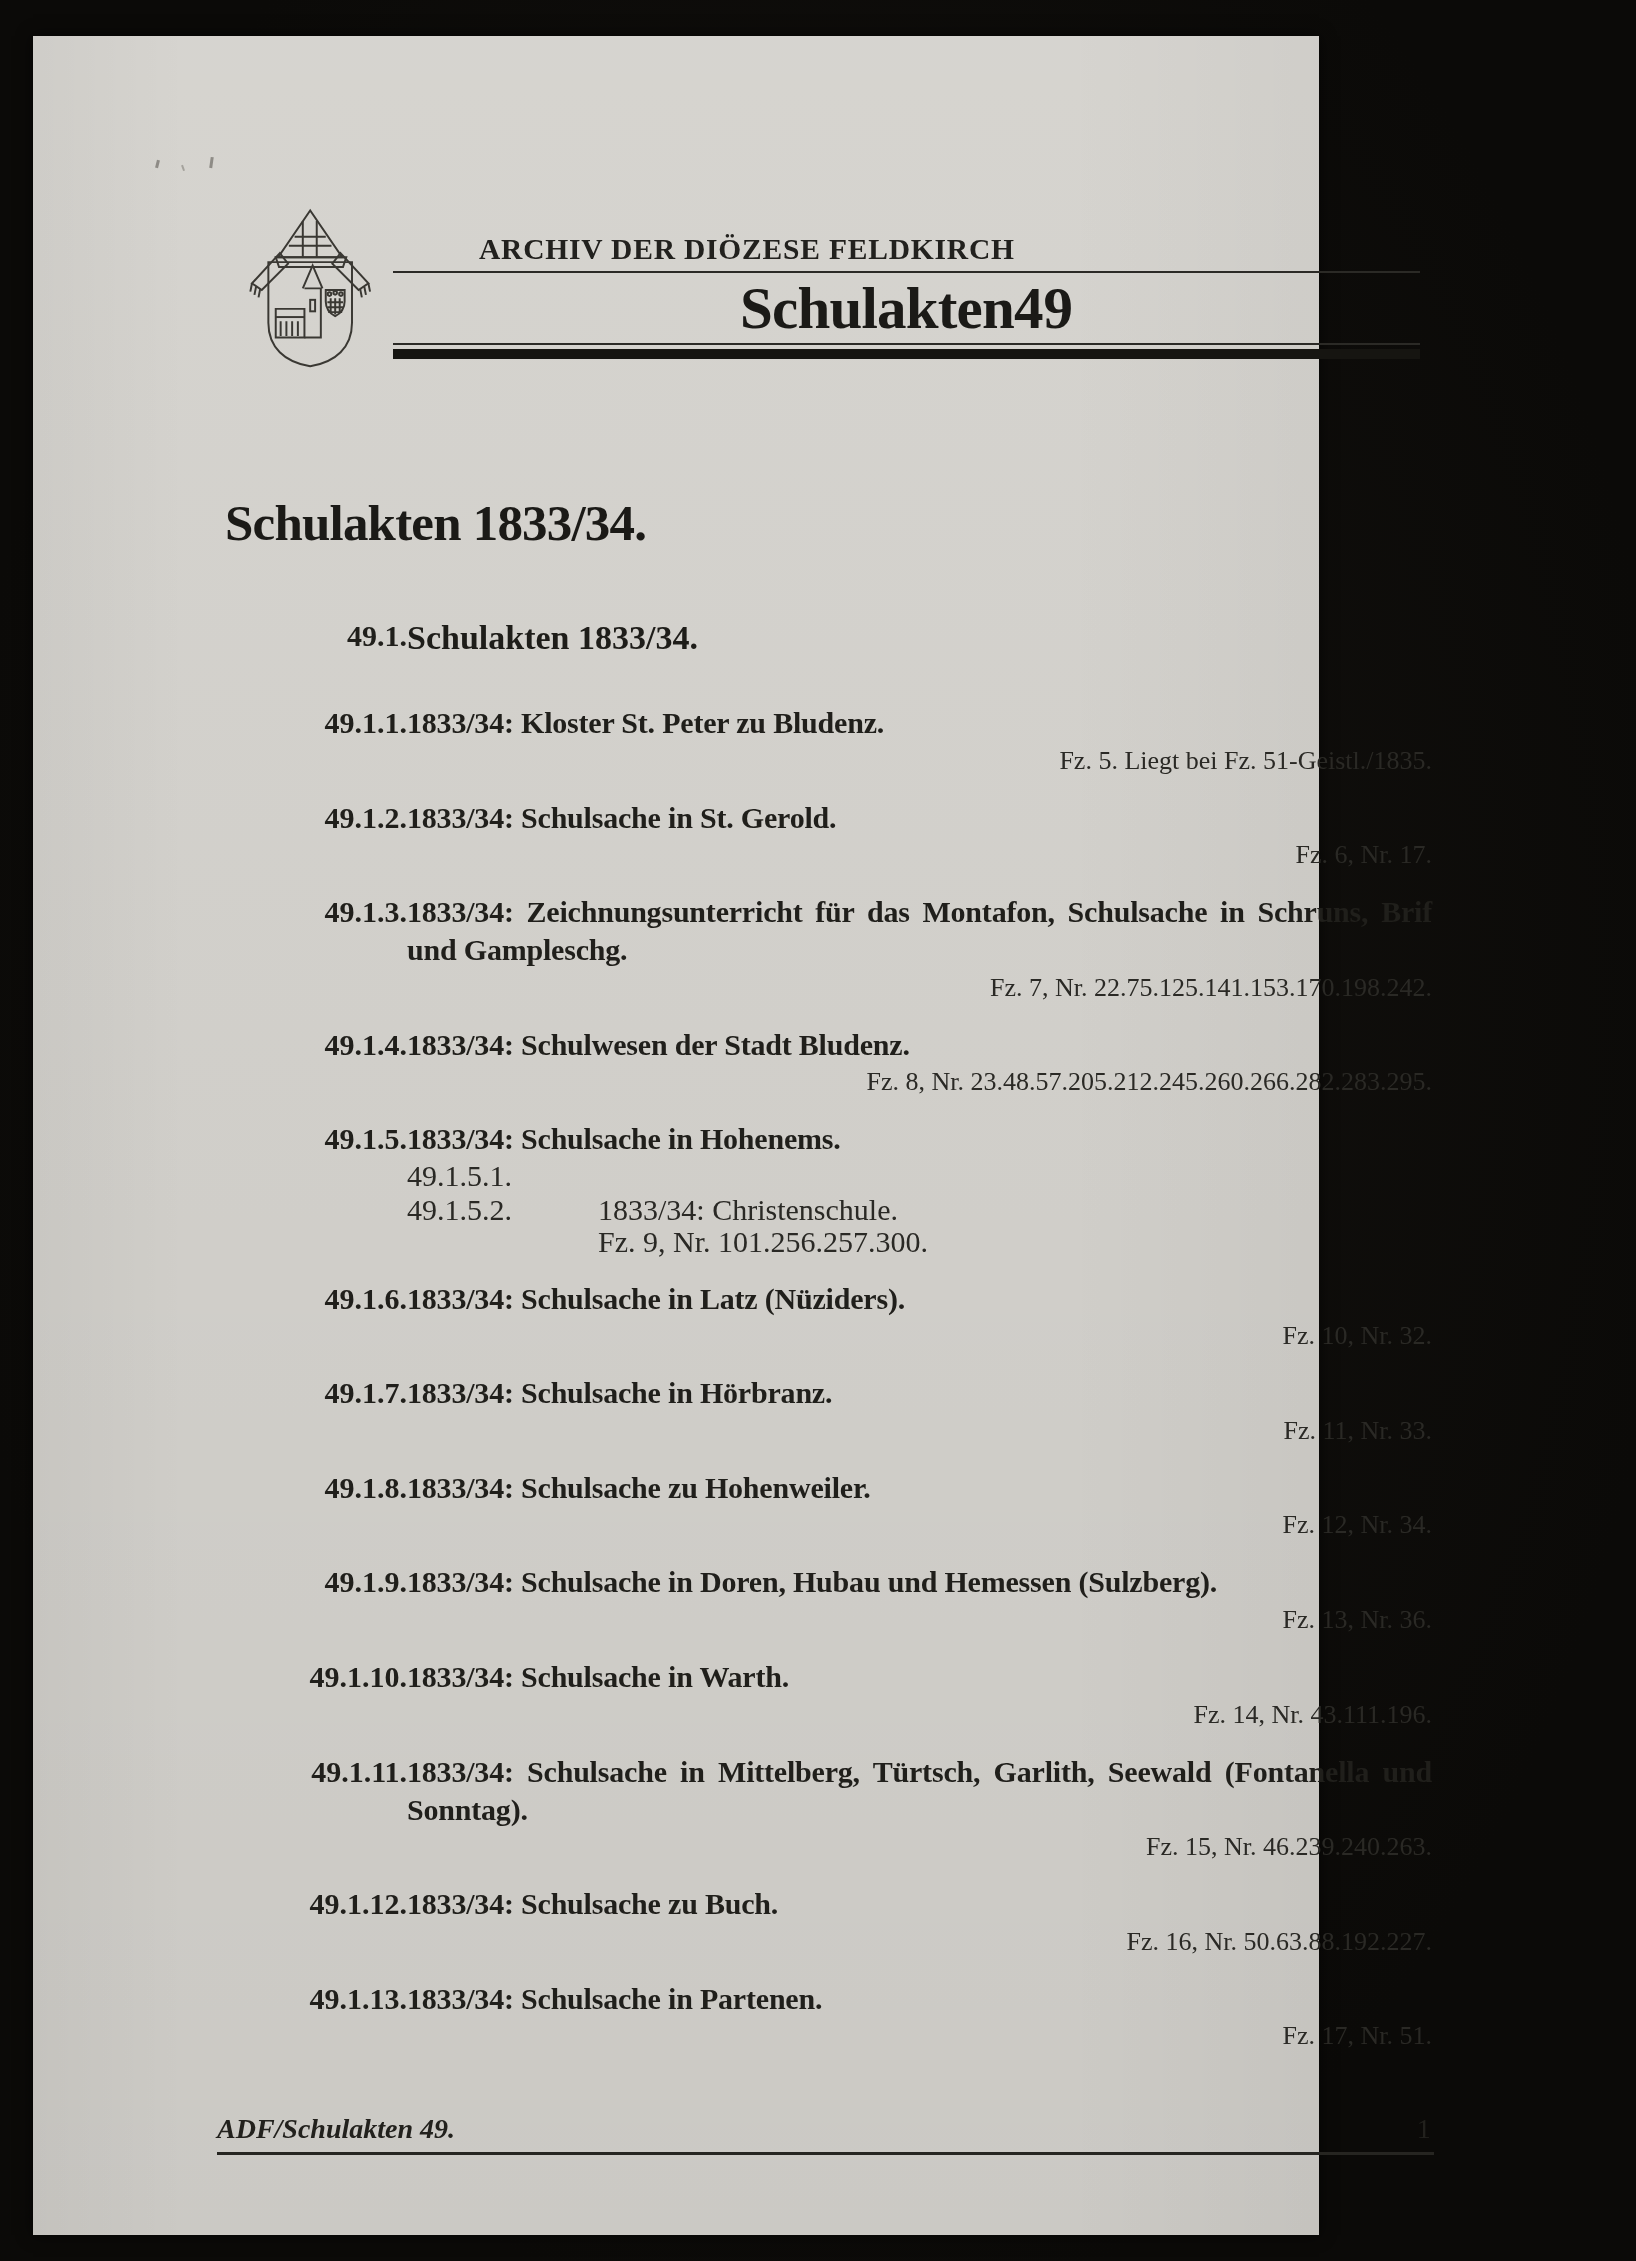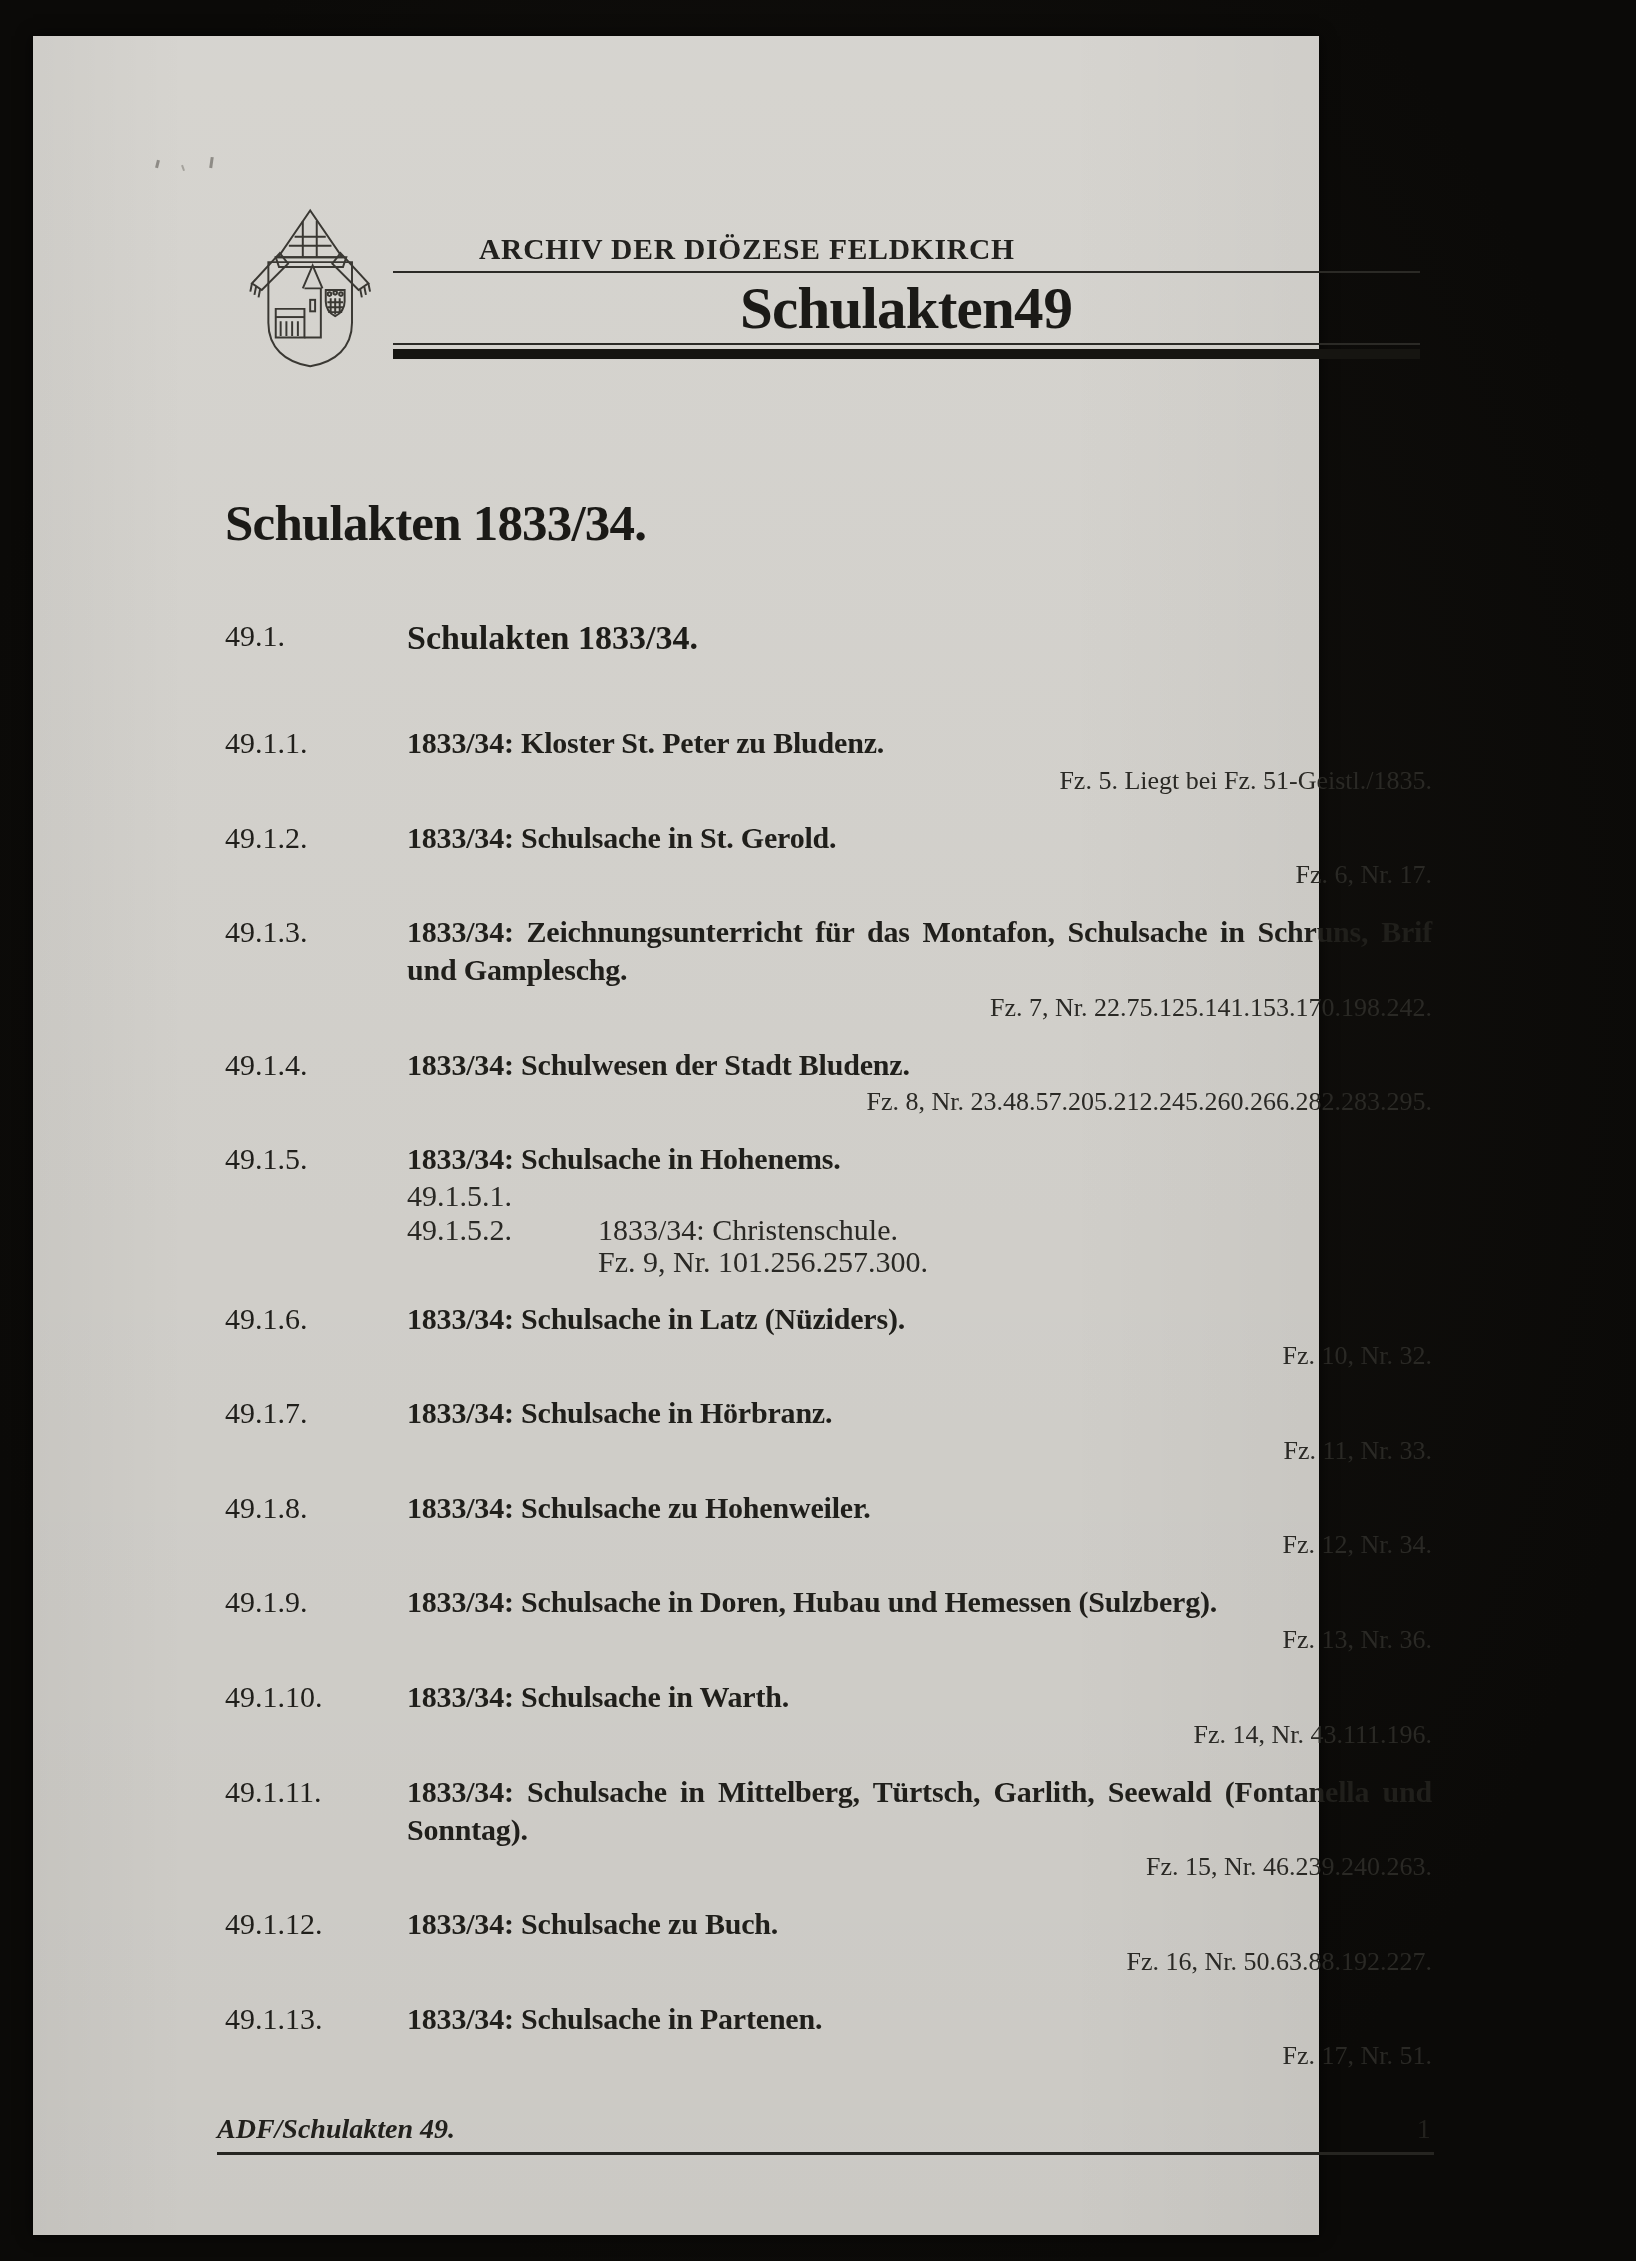--- a/index.html
+++ b/index.html
@@ -105,31 +105,32 @@
   }
   .section {
     margin-top: 64px;
     display: grid;
     grid-template-columns: 182px 1fr;
     font-size: 34px;
     font-weight: 700;
     line-height: 41px;
     color: #1e1d19;
   }
-  .entries { margin-top: 66px; }
+  .entries { margin-top: 46px; }
   .entry {
     display: grid;
     grid-template-columns: 182px 1fr;
     margin-bottom: 22px;
   }
   .num {
     font-size: 30px;
-    font-weight: 400;
+    font-weight: 700;
     line-height: 38px;
     color: #201f1b;
+    text-align: right;
   }
   .etitle {
     font-size: 30px;
     font-weight: 700;
     line-height: 38px;
     text-align: justify;
     hyphens: none;
     letter-spacing: -0.2px;
     color: #201f1b;
   }

